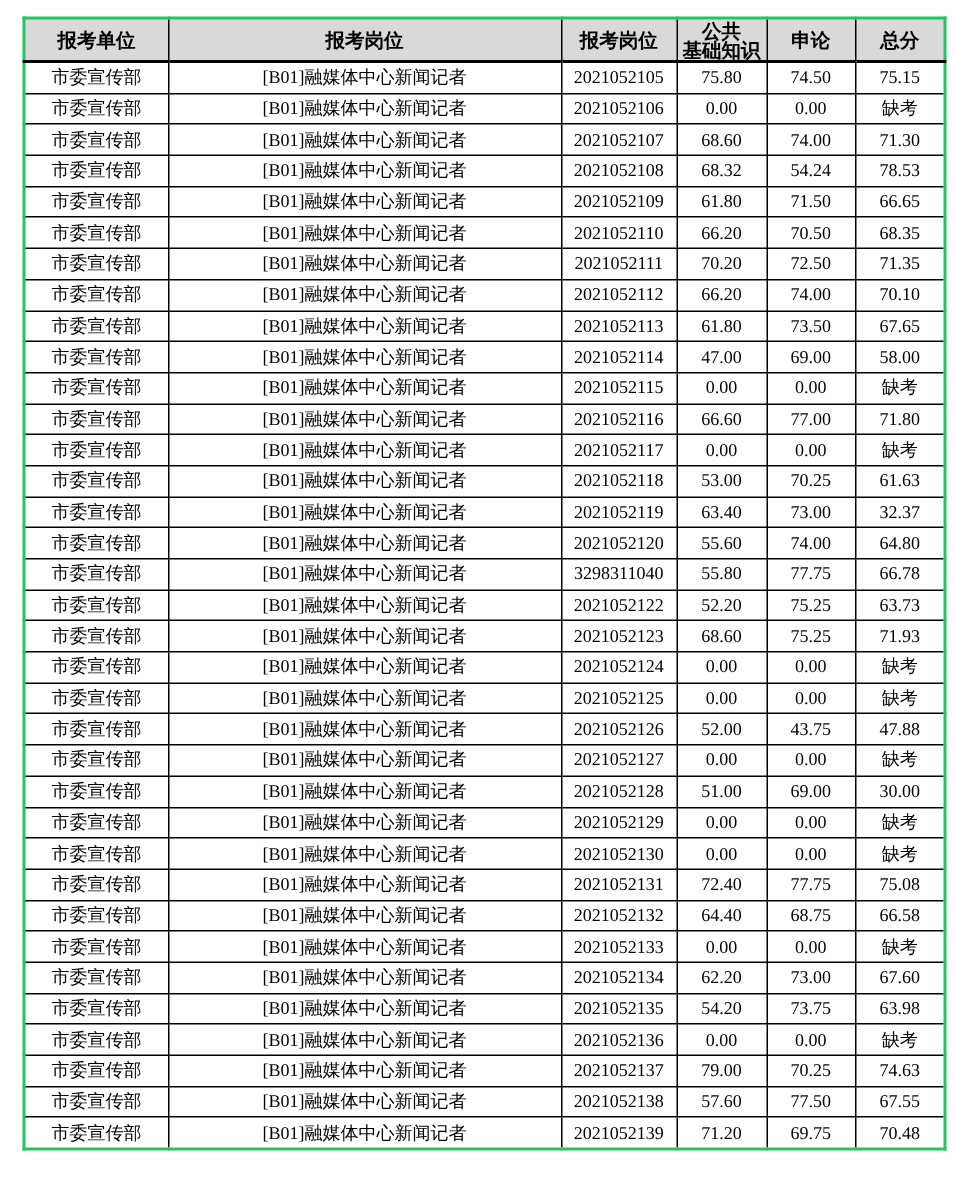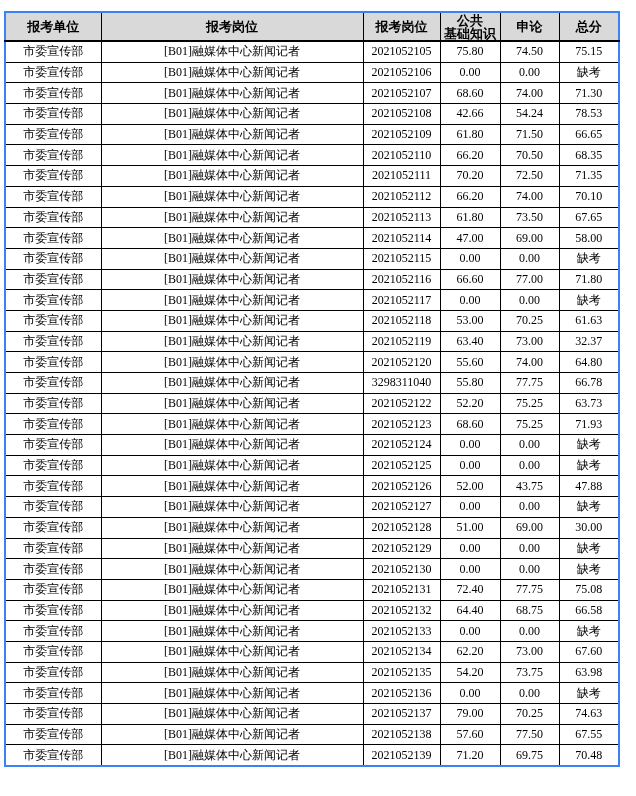--- a/index.html
+++ b/index.html
@@ -15,26 +15,26 @@
   }
   .page {
     position: relative;
     width: 636px;
     height: 796px;
     background: #ffffff;
     overflow: hidden;
   }
   table.score-table {
     position: absolute;
-    left: 4px;
+    left: 15px;
     top: 11px;
     width: 614px;
     border-collapse: collapse;
     table-layout: fixed;
-    border: 2px solid #3b82f6;
+    border: 2px solid #22c55e;
   }
   table.score-table th {
     border: 1px solid #000000;
     border-bottom: 2px solid #000000;
     background: #d9d9d9;
     font-size: 13px;
     font-weight: bold;
     text-align: center;
     vertical-align: middle;
     height: 27px;
@@ -114,21 +114,21 @@
     <td>2021052107</td>
     <td>68.60</td>
     <td>74.00</td>
     <td>71.30</td>
   </tr>
 
   <tr>
     <td>市委宣传部</td>
     <td>[B01]融媒体中心新闻记者</td>
     <td>2021052108</td>
-    <td>42.66</td>
+    <td>68.32</td>
     <td>54.24</td>
     <td>78.53</td>
   </tr>
 
   <tr>
     <td>市委宣传部</td>
     <td>[B01]融媒体中心新闻记者</td>
     <td>2021052109</td>
     <td>61.80</td>
     <td>71.50</td>

